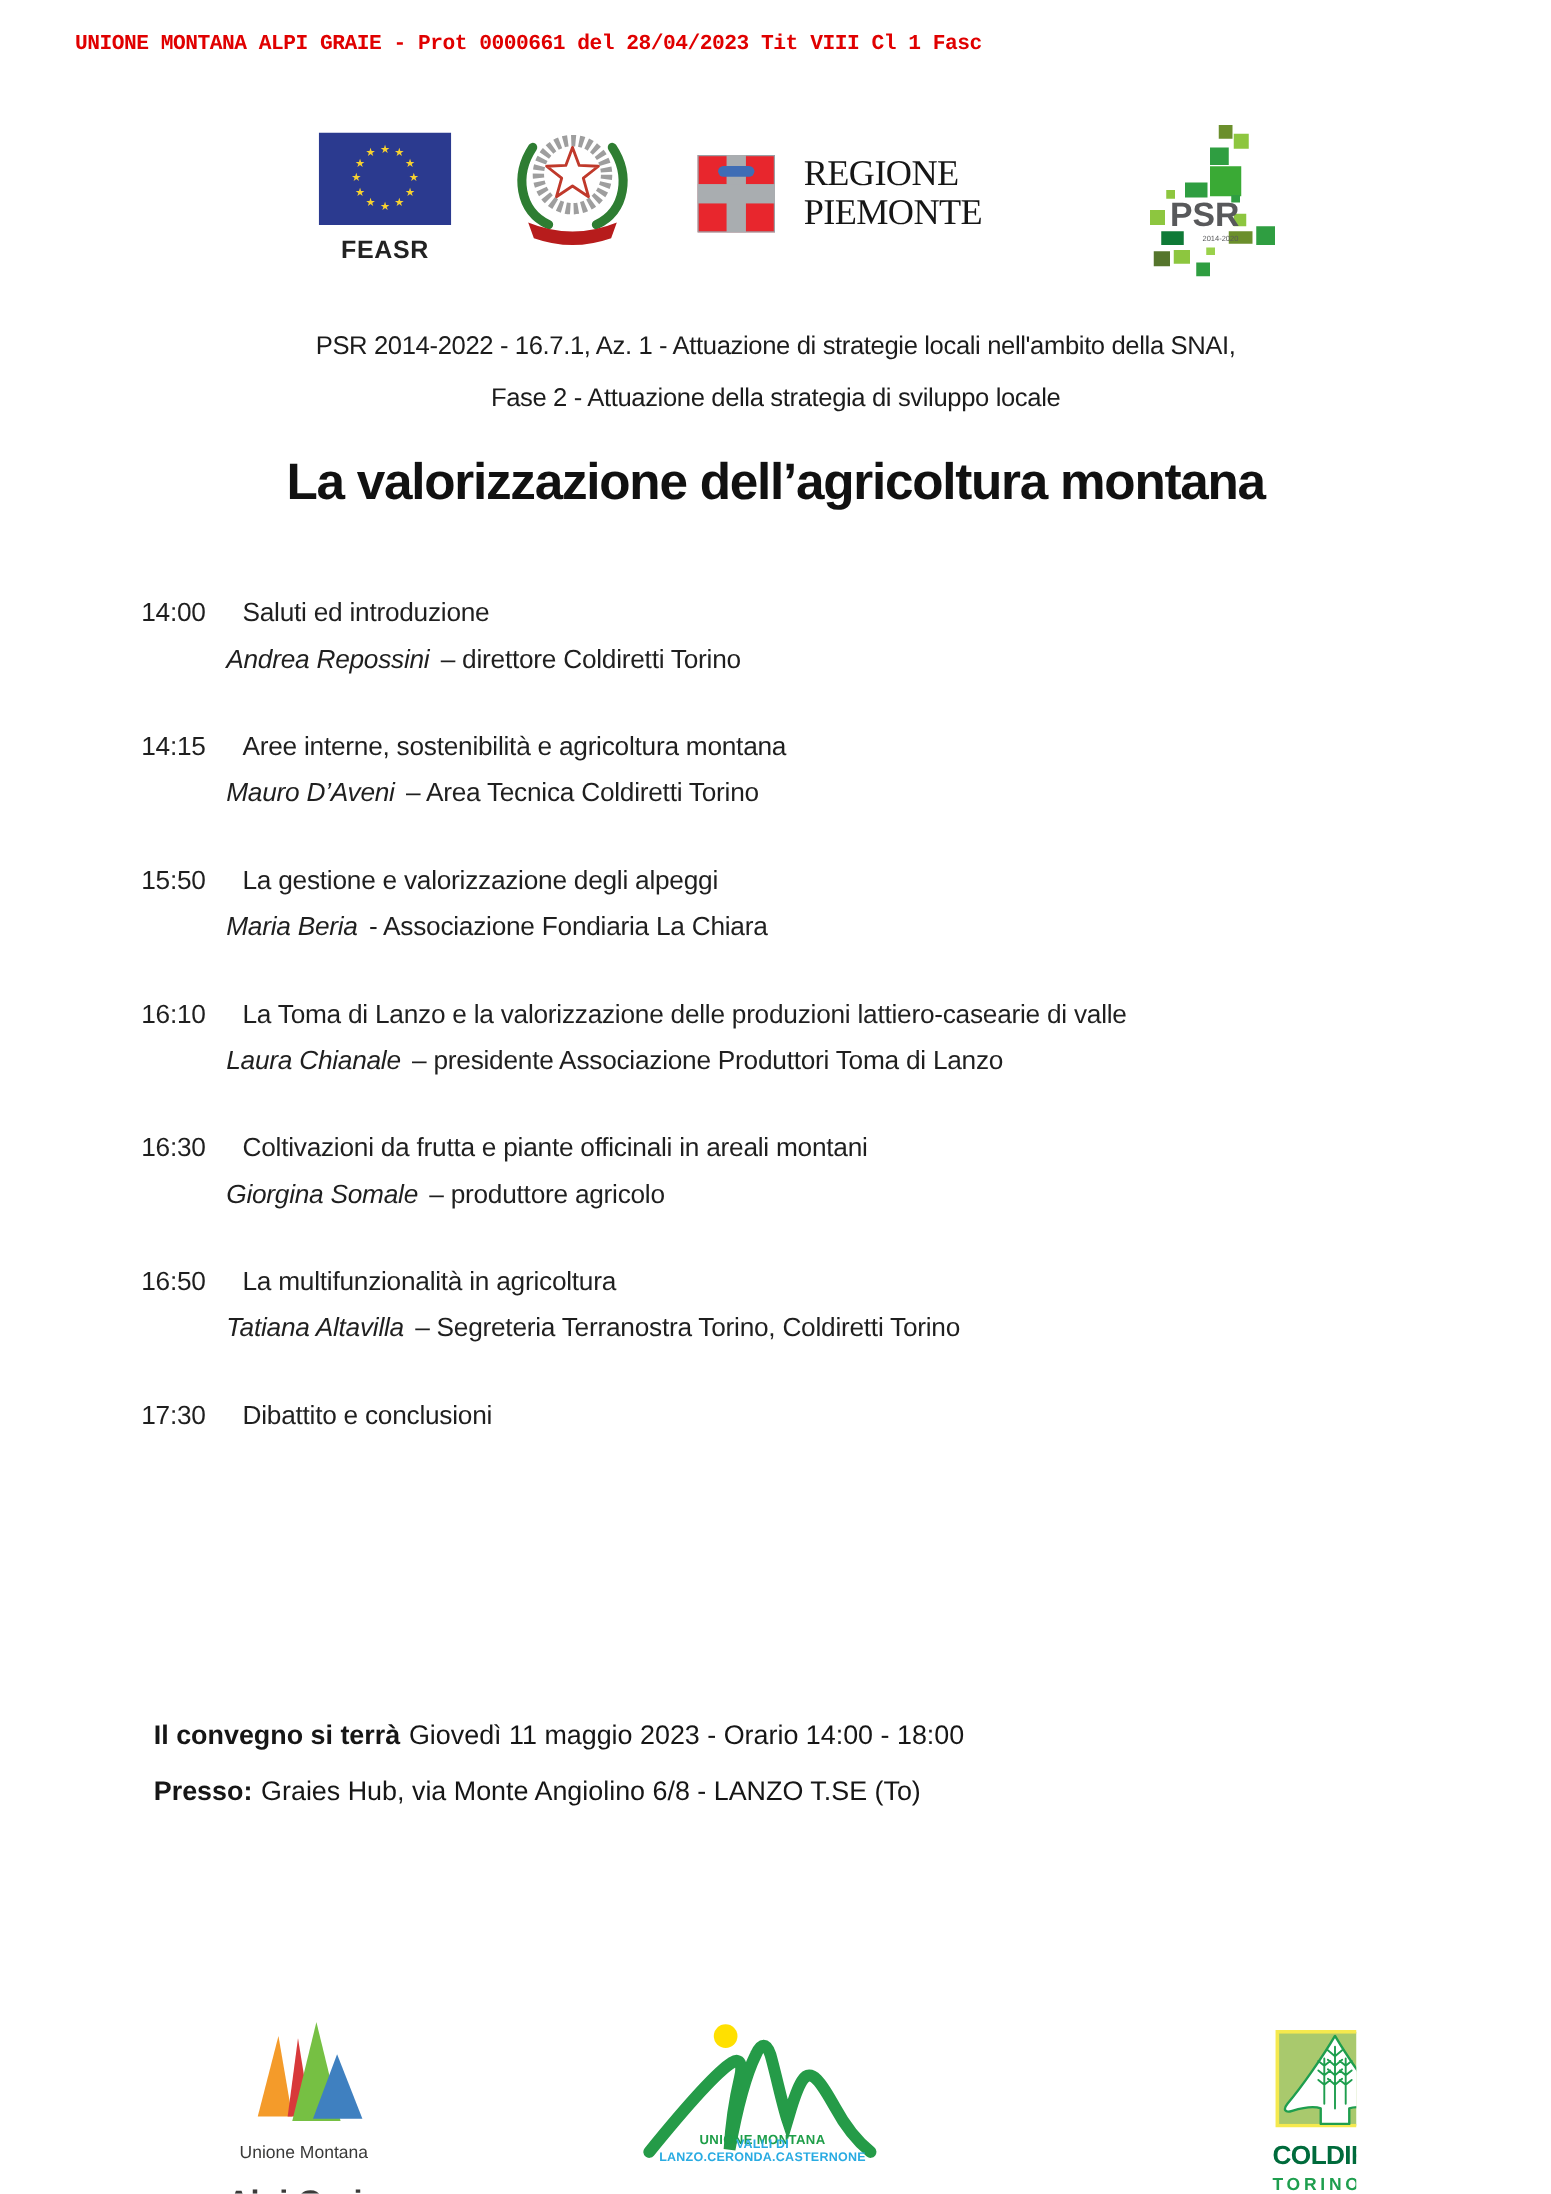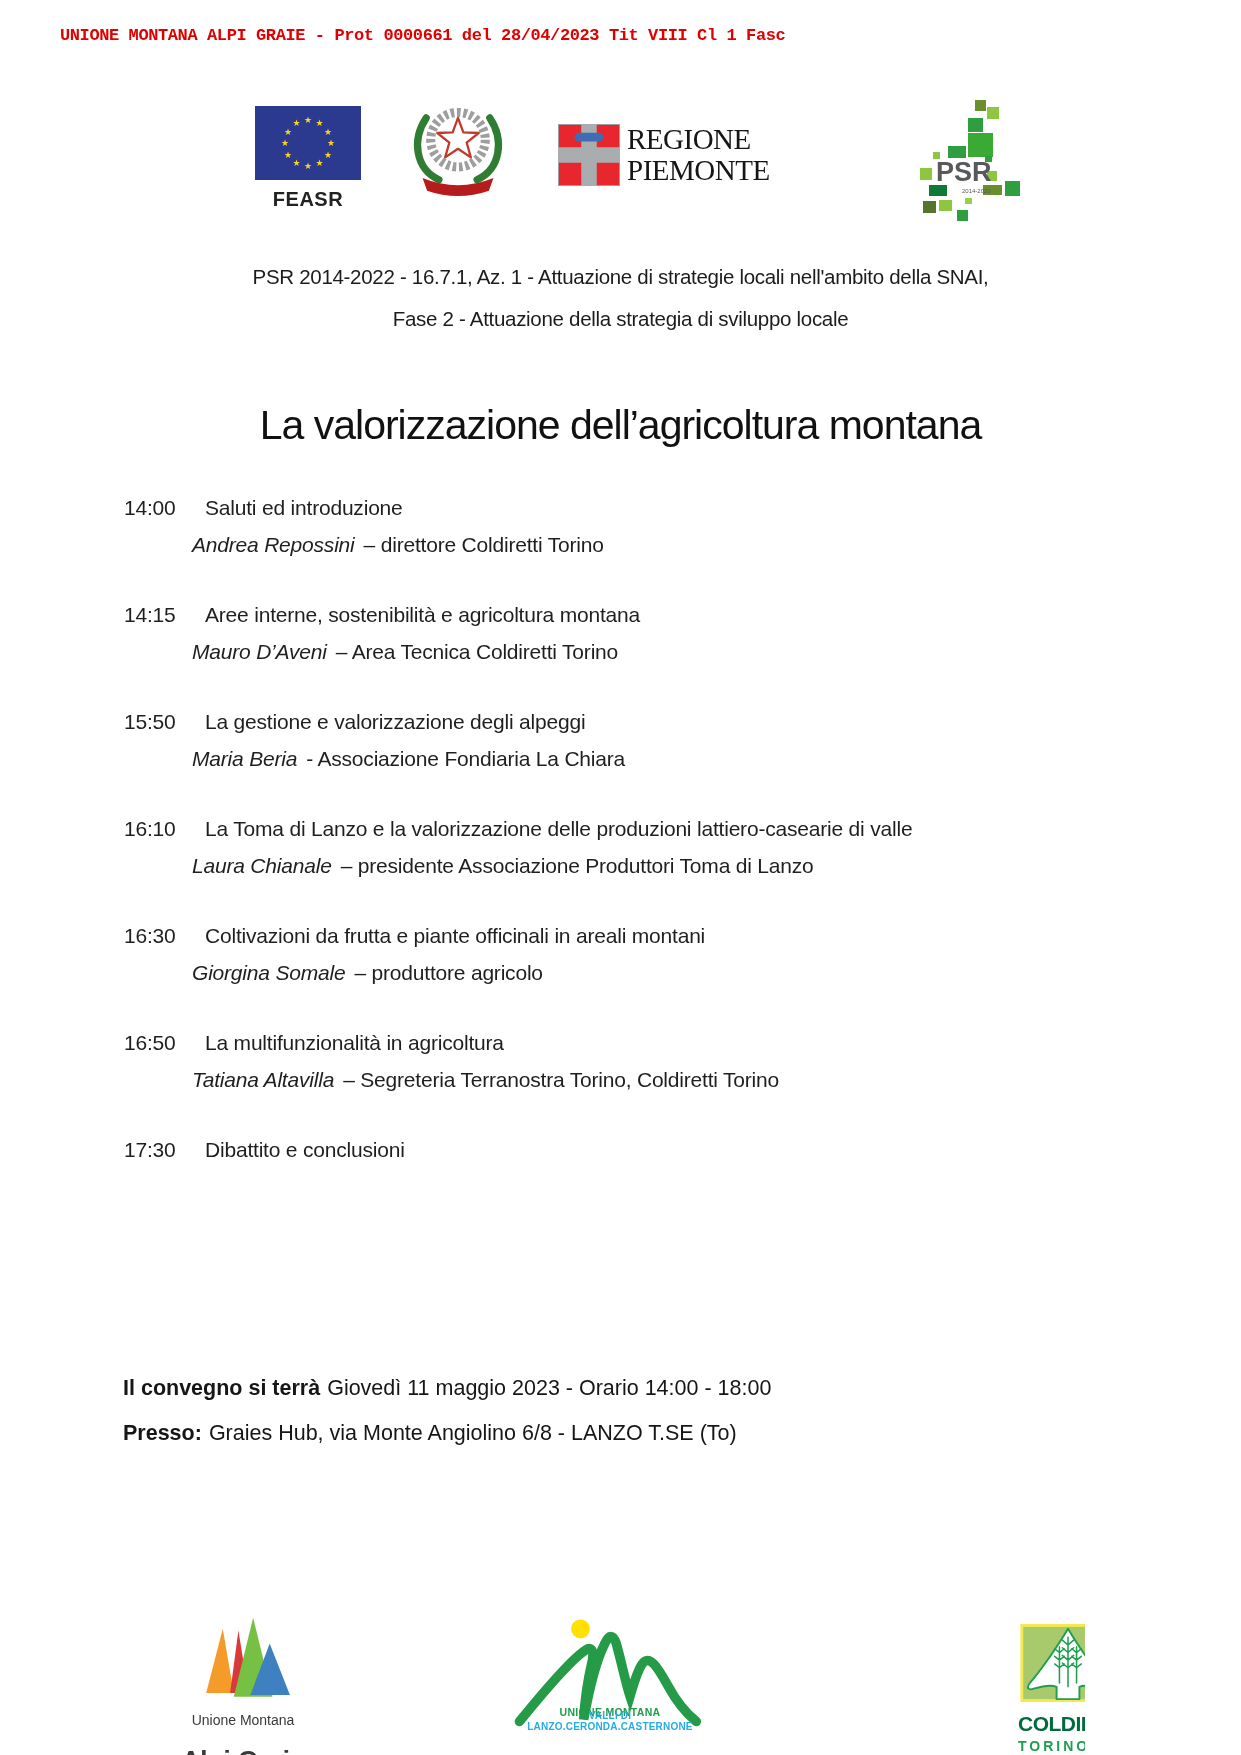--- a/index.html
+++ b/index.html
@@ -7,35 +7,35 @@
         font-family:"Liberation Sans",sans-serif;color:#1f1f1f;}
 
   
   .protocol{position:absolute;top:26px;left:60px;font-family:"Liberation Mono","DejaVu Sans Mono",monospace;
             font-weight:bold;font-size:17px;letter-spacing:-0.4px;color:#e00000;white-space:nowrap;}
 
   
   .eu-block{position:absolute;left:253px;top:106px;width:110px;text-align:center;}
   .eu-block .feasr{margin-top:4px;font-size:20px;font-weight:bold;color:#222;letter-spacing:0.5px;}
   .emblem-block{position:absolute;left:408px;top:88px;}
-  .regione-block{position:absolute;left:558px;top:124px;display:flex;align-items:center;gap:7px;}
+  .regione-block{position:absolute;left:558px;top:124px;display:flex;align-items:center;gap:23px;}
   .regione-text{font-family:"Liberation Serif",serif;font-size:29px;line-height:31px;color:#161616;
                 letter-spacing:-0.5px;}
   .psr-block{position:absolute;left:920px;top:100px;}
 
   
   .intro{position:absolute;top:256px;left:0;width:1241px;text-align:center;
          font-size:20.5px;line-height:42px;color:#1c1c1c;letter-spacing:-0.3px;}
 
   
   .title{position:absolute;top:362px;left:0;width:1241px;text-align:center;
-         font-size:41px;font-weight:normal;letter-spacing:-1px;color:#111;margin-top:40px;}
-
-  
-  .schedule{position:absolute;top:472px;left:124px;right:70px;font-size:21px;letter-spacing:-0.2px;margin-top:17px;}
+         font-size:41px;font-weight:bold;letter-spacing:-1px;color:#111;}
+
+  
+  .schedule{position:absolute;top:472px;left:113px;right:70px;font-size:21px;letter-spacing:-0.2px;}
   .sched-item{margin-bottom:33px;}
   .sched-row{line-height:37px;}
   .sched-time{display:inline-block;width:81px;}
   .speaker-row{line-height:37px;padding-left:68px;}
   .speaker-name{font-style:italic;}
   .speaker-detail{margin-left:9px;}
 
   
   .event-info{position:absolute;top:1366px;left:123px;font-size:21.5px;line-height:45px;color:#161616;}
   .event-info b{font-weight:bold;}

